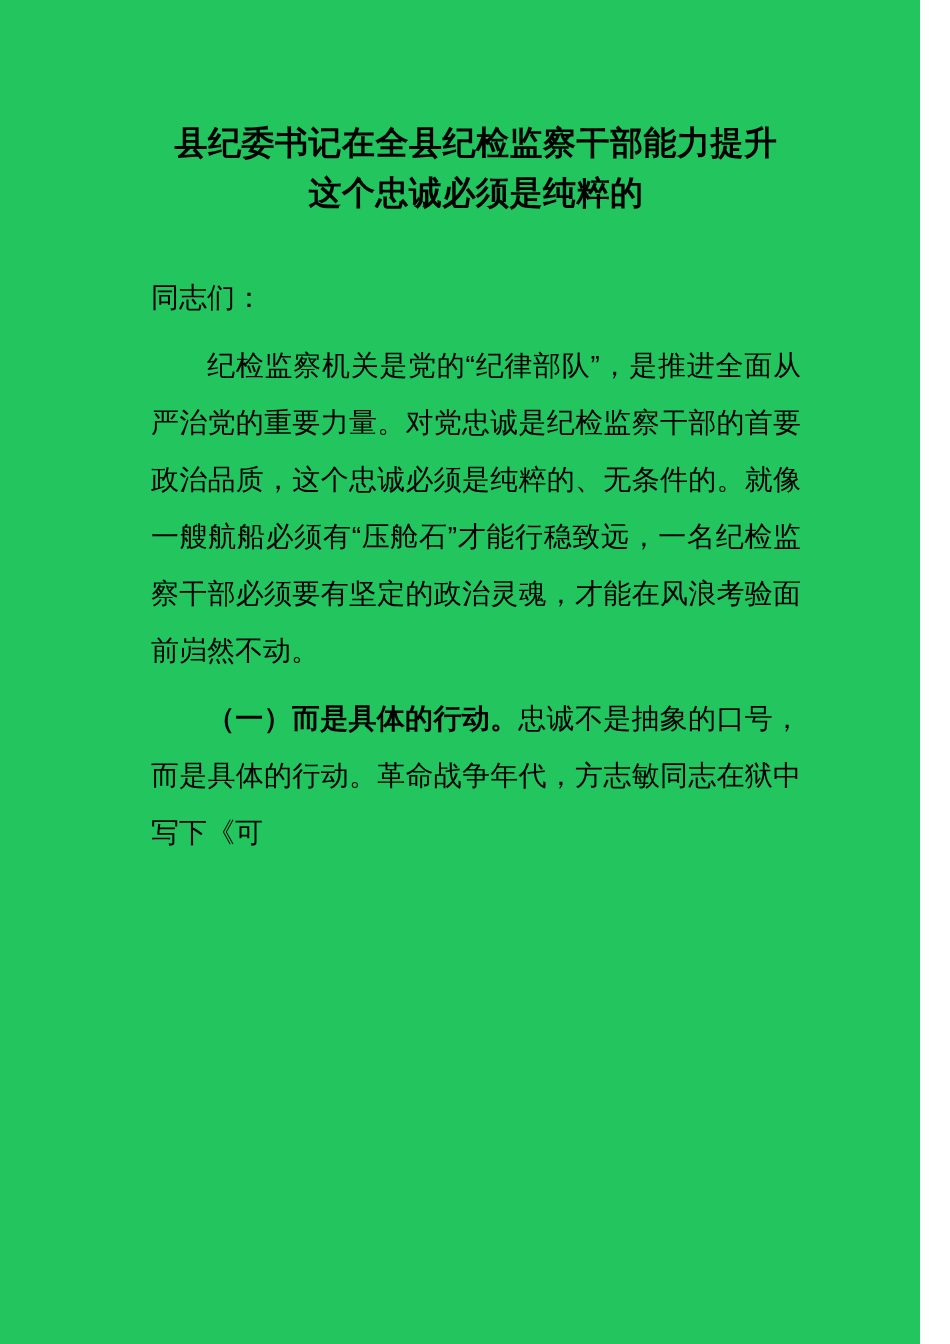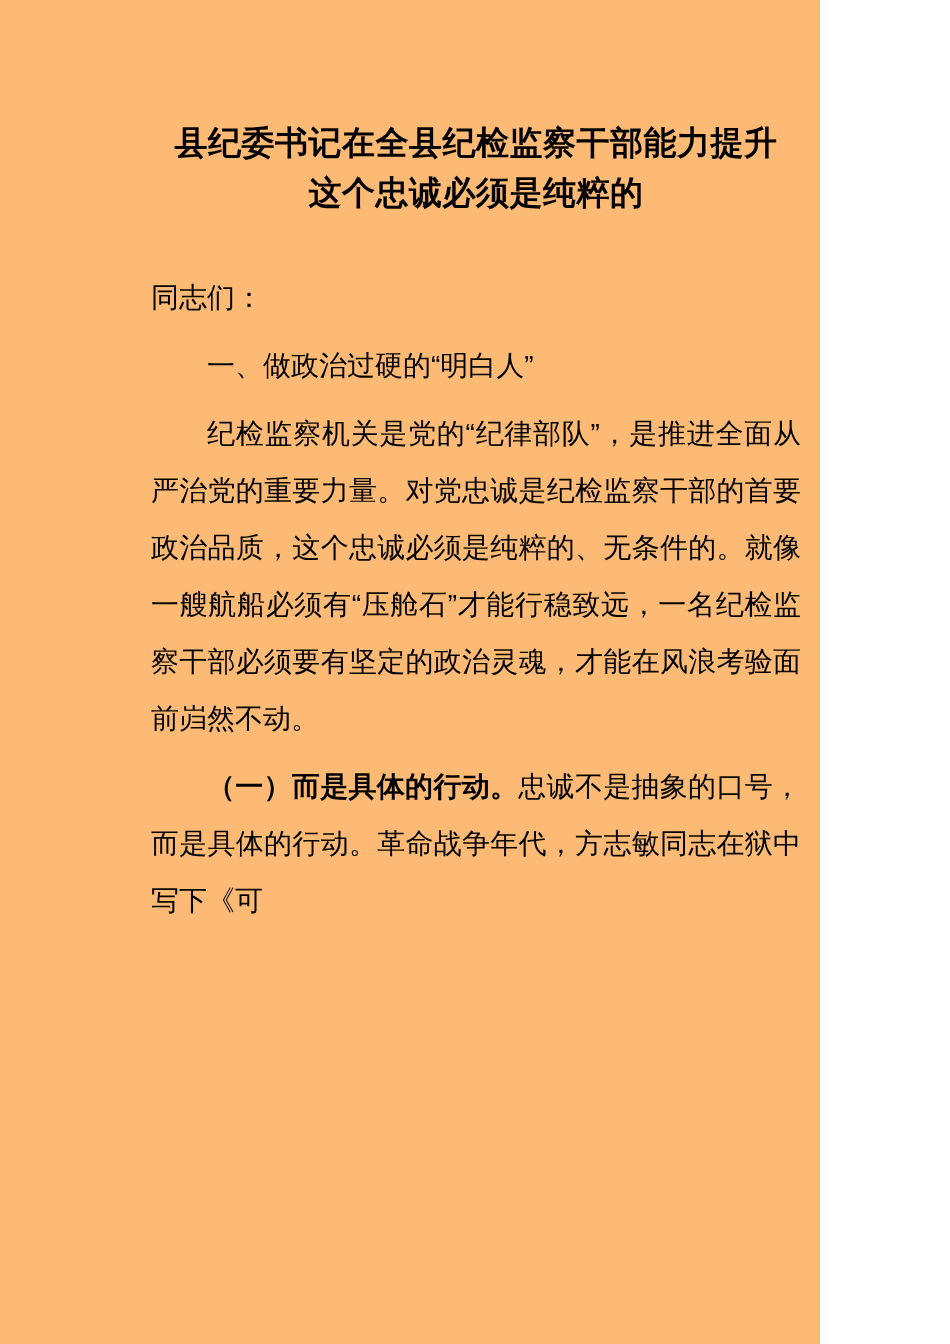--- a/index.html
+++ b/index.html
@@ -10,23 +10,23 @@
     width: 950px;
     height: 1344px;
     background: #ffffff;
     font-family: "Liberation Sans", "DejaVu Sans", sans-serif;
     color: #000000;
     overflow: hidden;
   }
 
   .page {
     position: relative;
-    width: 820px;
+    width: 920px;
     height: 1344px;
-    background: #fdba74;
+    background: #22c55e;
     box-sizing: border-box;
   }
 
   .content {
     position: absolute;
     left: 140px;
     top: 0;
     width: 672px;
   }
 
@@ -88,21 +88,20 @@
     <h1 class="doc-title">
       <span class="title-line">县纪委书记在全县纪检监察干部能力提升</span>
       <span class="title-line">这个忠诚必须是纯粹的</span>
     </h1>
 
     <div class="body-block">
 
       <p class="para salutation">同志们：</p>
 
 
-      <p class="para heading-1">一、做政治过硬的“明白人”</p>
 
       <p class="para indent">纪检监察机关是党的“纪律部队”，是推进全面从严治党的重要力量。对党忠诚是纪检监察干部的首要政治品质，这个忠诚必须是纯粹的、无条件的。就像一艘航船必须有“压舱石”才能行稳致远，一名纪检监察干部必须要有坚定的政治灵魂，才能在风浪考验面前岿然不动。</p>
 
       <p class="para indent">
         <span class="bold-run">（一）而是具体的行动。</span><span>忠诚不是抽象的口号，而是具体的行动。革命战争年代，方志敏同志在狱中写下《可</span>
       </p>
 
     </div>
   </div>
 </div>

